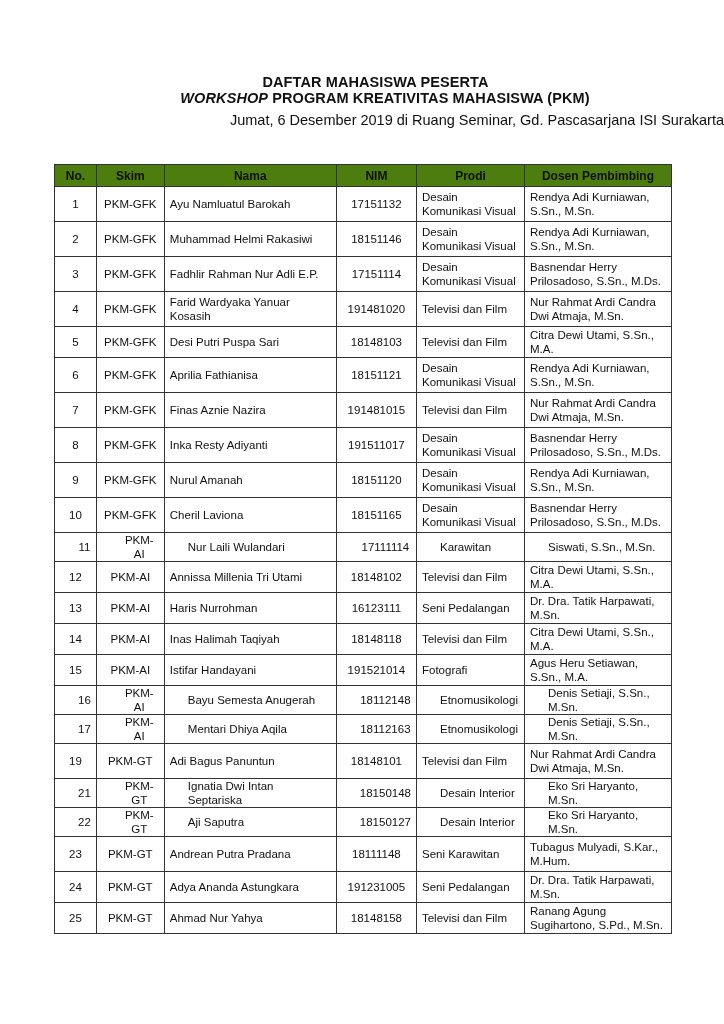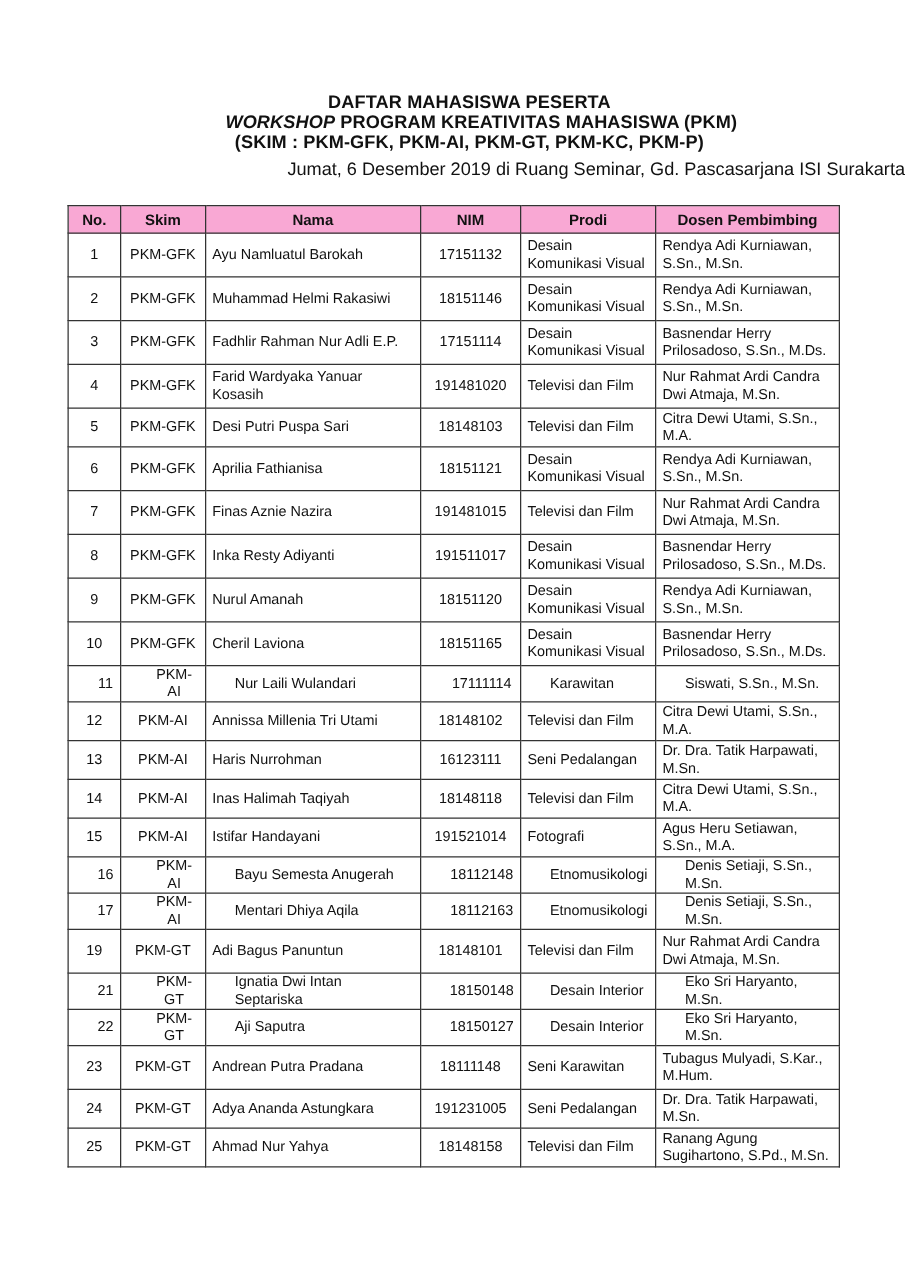--- a/index.html
+++ b/index.html
@@ -6,35 +6,34 @@
   body { width: 724px; height: 1024px; position: relative; overflow: hidden;
          font-family: "Liberation Sans", sans-serif; color: #111; }
   .title-block { position: absolute; left: 0; top: 74px; width: 724px; text-align: center; }
   .title-line { font-weight: bold; font-size: 14.5px; line-height: 16px; letter-spacing: 0.1px; padding-left: 27px; }
   .title-line em { font-style: italic; margin-left: 19px; }
   .subtitle { font-size: 14.5px; line-height: 18px; margin-top: 5px; text-align: right; }
   table.list { position: absolute; left: 54px; top: 164px; border-collapse: collapse;
                font-size: 11.5px; table-layout: fixed; }
   table.list th, table.list td { border: 1px solid #333; padding: 0 5px; vertical-align: middle;
                line-height: 14px; }
-  table.list th { background: #f9a8d4; font-weight: bold; text-align: center; height: 21px;
+  table.list th { background: #4d7c0f; font-weight: bold; text-align: center; height: 21px;
                   font-size: 12px; }
   td.c { text-align: center; }
   td.l { text-align: left; }
   tr.r2 td { height: 34px; }
   tr.r1 td { height: 20px; padding-left: 23px; }
   tr.r15 td { height: 30px; }
 </style>
 </head>
 <body>
 
 <div class="title-block">
   <div class="title-line">DAFTAR MAHASISWA PESERTA</div>
   <div class="title-line"><em>WORKSHOP</em><span> PROGRAM KREATIVITAS MAHASISWA (PKM)</span></div>
-  <div class="title-line">(SKIM : PKM-GFK, PKM-AI, PKM-GT, PKM-KC, PKM-P)</div>
   <div class="subtitle">Jumat, 6 Desember 2019 di Ruang Seminar, Gd. Pascasarjana ISI Surakarta</div>
 </div>
 
 <table class="list">
   <colgroup>
     <col style="width:36px">
     <col style="width:68px">
     <col style="width:172px">
     <col style="width:80px">
     <col style="width:108px">

